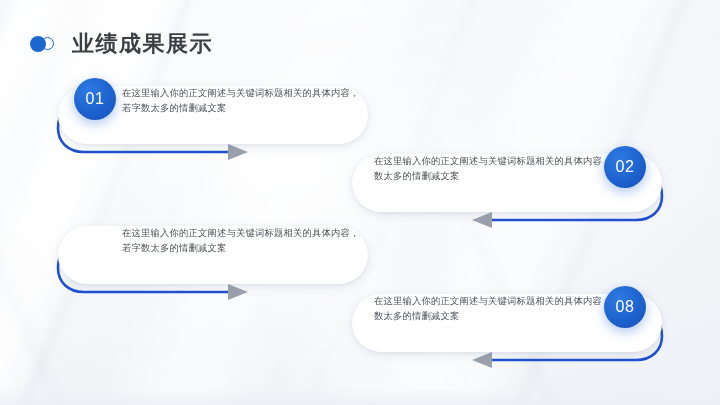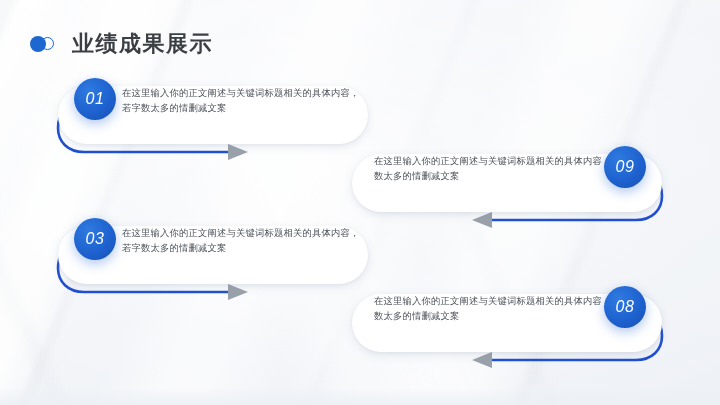--- a/index.html
+++ b/index.html
@@ -140,21 +140,20 @@
     background: radial-gradient(circle at 35% 30%, #2f7ae0 0%, #1e62cf 55%, #164fb5 100%);
     box-shadow: 0 4px 12px rgba(30,98,208,0.35);
     color: #ffffff;
     font-size: 16px;
     font-weight: normal;
     display: flex;
     align-items: center;
     justify-content: center;
     letter-spacing: 0.5px;
     z-index: 3;
-    font-style: italic;
   }
   .row.left .badge { left: 74px; top: 0px; }
   .row.right .badge { right: 74px; top: 0px; }
 
   
   .footer-fade {
     position: absolute;
     left: 0;
     right: 0;
     bottom: 0;
@@ -203,32 +202,31 @@
   </div>
 
   <div class="row right" style="left:0; top:146px; width:720px;">
     <svg class="track" viewBox="0 0 720 88" width="720" height="88">
       <path d="M 625 22 C 652 22, 662 34, 662 50 C 662 64, 652 74, 636 74 L 492 74" fill="none" stroke="#1f4fd0" stroke-width="2.6" stroke-linecap="round"></path>
       <polygon points="492,66 472,74 492,82" fill="#9aa1ab"></polygon>
     </svg>
     <div class="card">
       <div class="card-text">在这里输入你的正文阐述与关键词标题相关的具体内容，若字数太多的情删减文案</div>
     </div>
-    <div class="badge">09</div>
+    <div class="badge">02</div>
   </div>
 
   <div class="row left" style="left:0; top:218px; width:720px;">
     <svg class="track" viewBox="0 0 720 88" width="720" height="88">
       <path d="M 95 22 C 68 22, 58 34, 58 50 C 58 64, 68 74, 84 74 L 228 74" fill="none" stroke="#1f4fd0" stroke-width="2.6" stroke-linecap="round"></path>
       <polygon points="228,66 248,74 228,82" fill="#9aa1ab"></polygon>
     </svg>
     <div class="card">
       <div class="card-text">在这里输入你的正文阐述与关键词标题相关的具体内容，若字数太多的情删减文案</div>
     </div>
-    <div class="badge">03</div>
   </div>
 
   <div class="row right" style="left:0; top:286px; width:720px;">
     <svg class="track" viewBox="0 0 720 88" width="720" height="88">
       <path d="M 625 22 C 652 22, 662 34, 662 50 C 662 64, 652 74, 636 74 L 492 74" fill="none" stroke="#1f4fd0" stroke-width="2.6" stroke-linecap="round"></path>
       <polygon points="492,66 472,74 492,82" fill="#9aa1ab"></polygon>
     </svg>
     <div class="card">
       <div class="card-text">在这里输入你的正文阐述与关键词标题相关的具体内容，若字数太多的情删减文案</div>
     </div>

